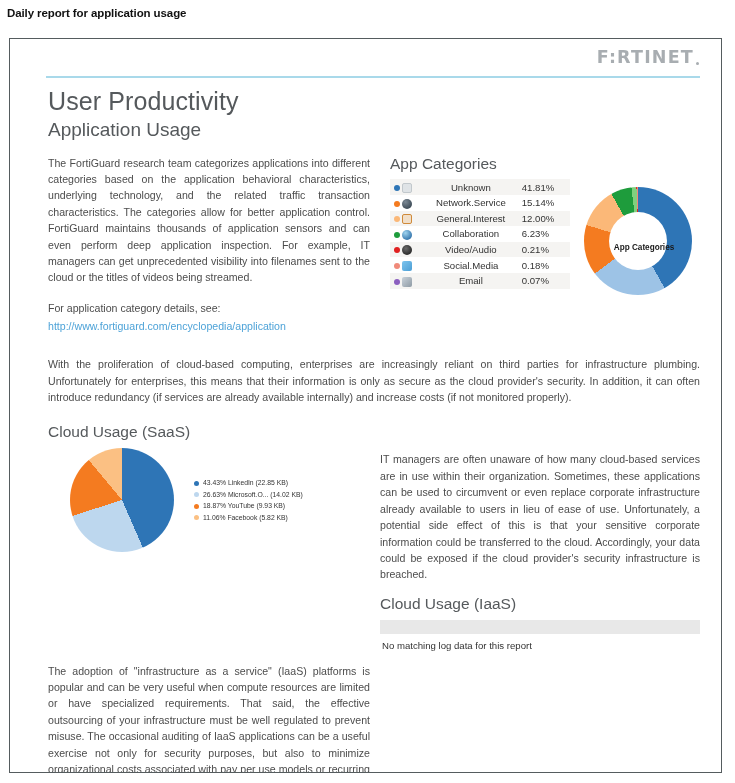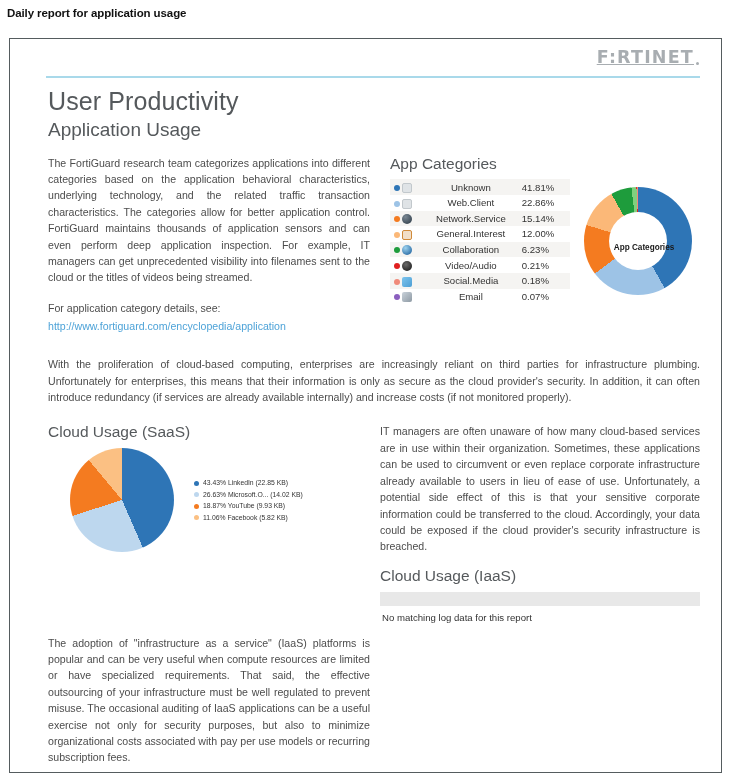--- a/index.html
+++ b/index.html
@@ -50,21 +50,20 @@
     align-items: flex-end;
     height: 17px;
   }
   .fortinet-logo .logo-text {
     font-family: "DejaVu Sans", sans-serif;
     font-size: 17.5px;
     font-weight: bold;
     letter-spacing: 1.2px;
     color: #a8adb1;
     line-height: 1;
-    text-decoration: underline;
   }
   .fortinet-logo .logo-dot {
     width: 3px;
     height: 3px;
     background: #a8adb1;
     border-radius: 50%;
     margin: 0 0 1px 2px;
   }
   .header-rule {
     position: absolute;
@@ -211,21 +210,21 @@
   }
 
   
   .row-saas {
     margin-top: 18px;
     padding: 0 21px 0 38px;
     display: flex;
     gap: 10px;
   }
   .saas-left { width: 322px; flex: 0 0 322px; }
-  .saas-right { flex: 1 1 auto; }
+  .saas-right { flex: 1 1 auto; margin-top: 28px; }
 
   .pie-area {
     margin-top: 4px;
     display: flex;
     align-items: center;
   }
   .pie {
     width: 104px; height: 104px;
     border-radius: 50%;
     margin-left: 22px;
@@ -295,25 +294,20 @@
     </div>
 
     <div class="col-cats">
       <h3 class="panel-title">App Categories</h3>
       <table class="cat-table">
         <tbody id="cat-rows">
             <tr>
               <td class="c-icons"><span class="dot" style="background: rgb(46, 117, 182);"></span><span class="appicon glass"></span></td>
               <td class="c-name">Unknown</td>
               <td class="c-pct">41.81%</td>
-            </tr>
-            <tr>
-              <td class="c-icons"><span class="dot" style="background: rgb(157, 195, 230);"></span><span class="appicon glass"></span></td>
-              <td class="c-name">Web.Client</td>
-              <td class="c-pct">22.86%</td>
             </tr>
             <tr>
               <td class="c-icons"><span class="dot" style="background: rgb(244, 123, 32);"></span><span class="appicon globe"></span></td>
               <td class="c-name">Network.Service</td>
               <td class="c-pct">15.14%</td>
             </tr>
             <tr>
               <td class="c-icons"><span class="dot" style="background: rgb(251, 184, 120);"></span><span class="appicon doc"></span></td>
               <td class="c-name">General.Interest</td>
               <td class="c-pct">12.00%</td>

